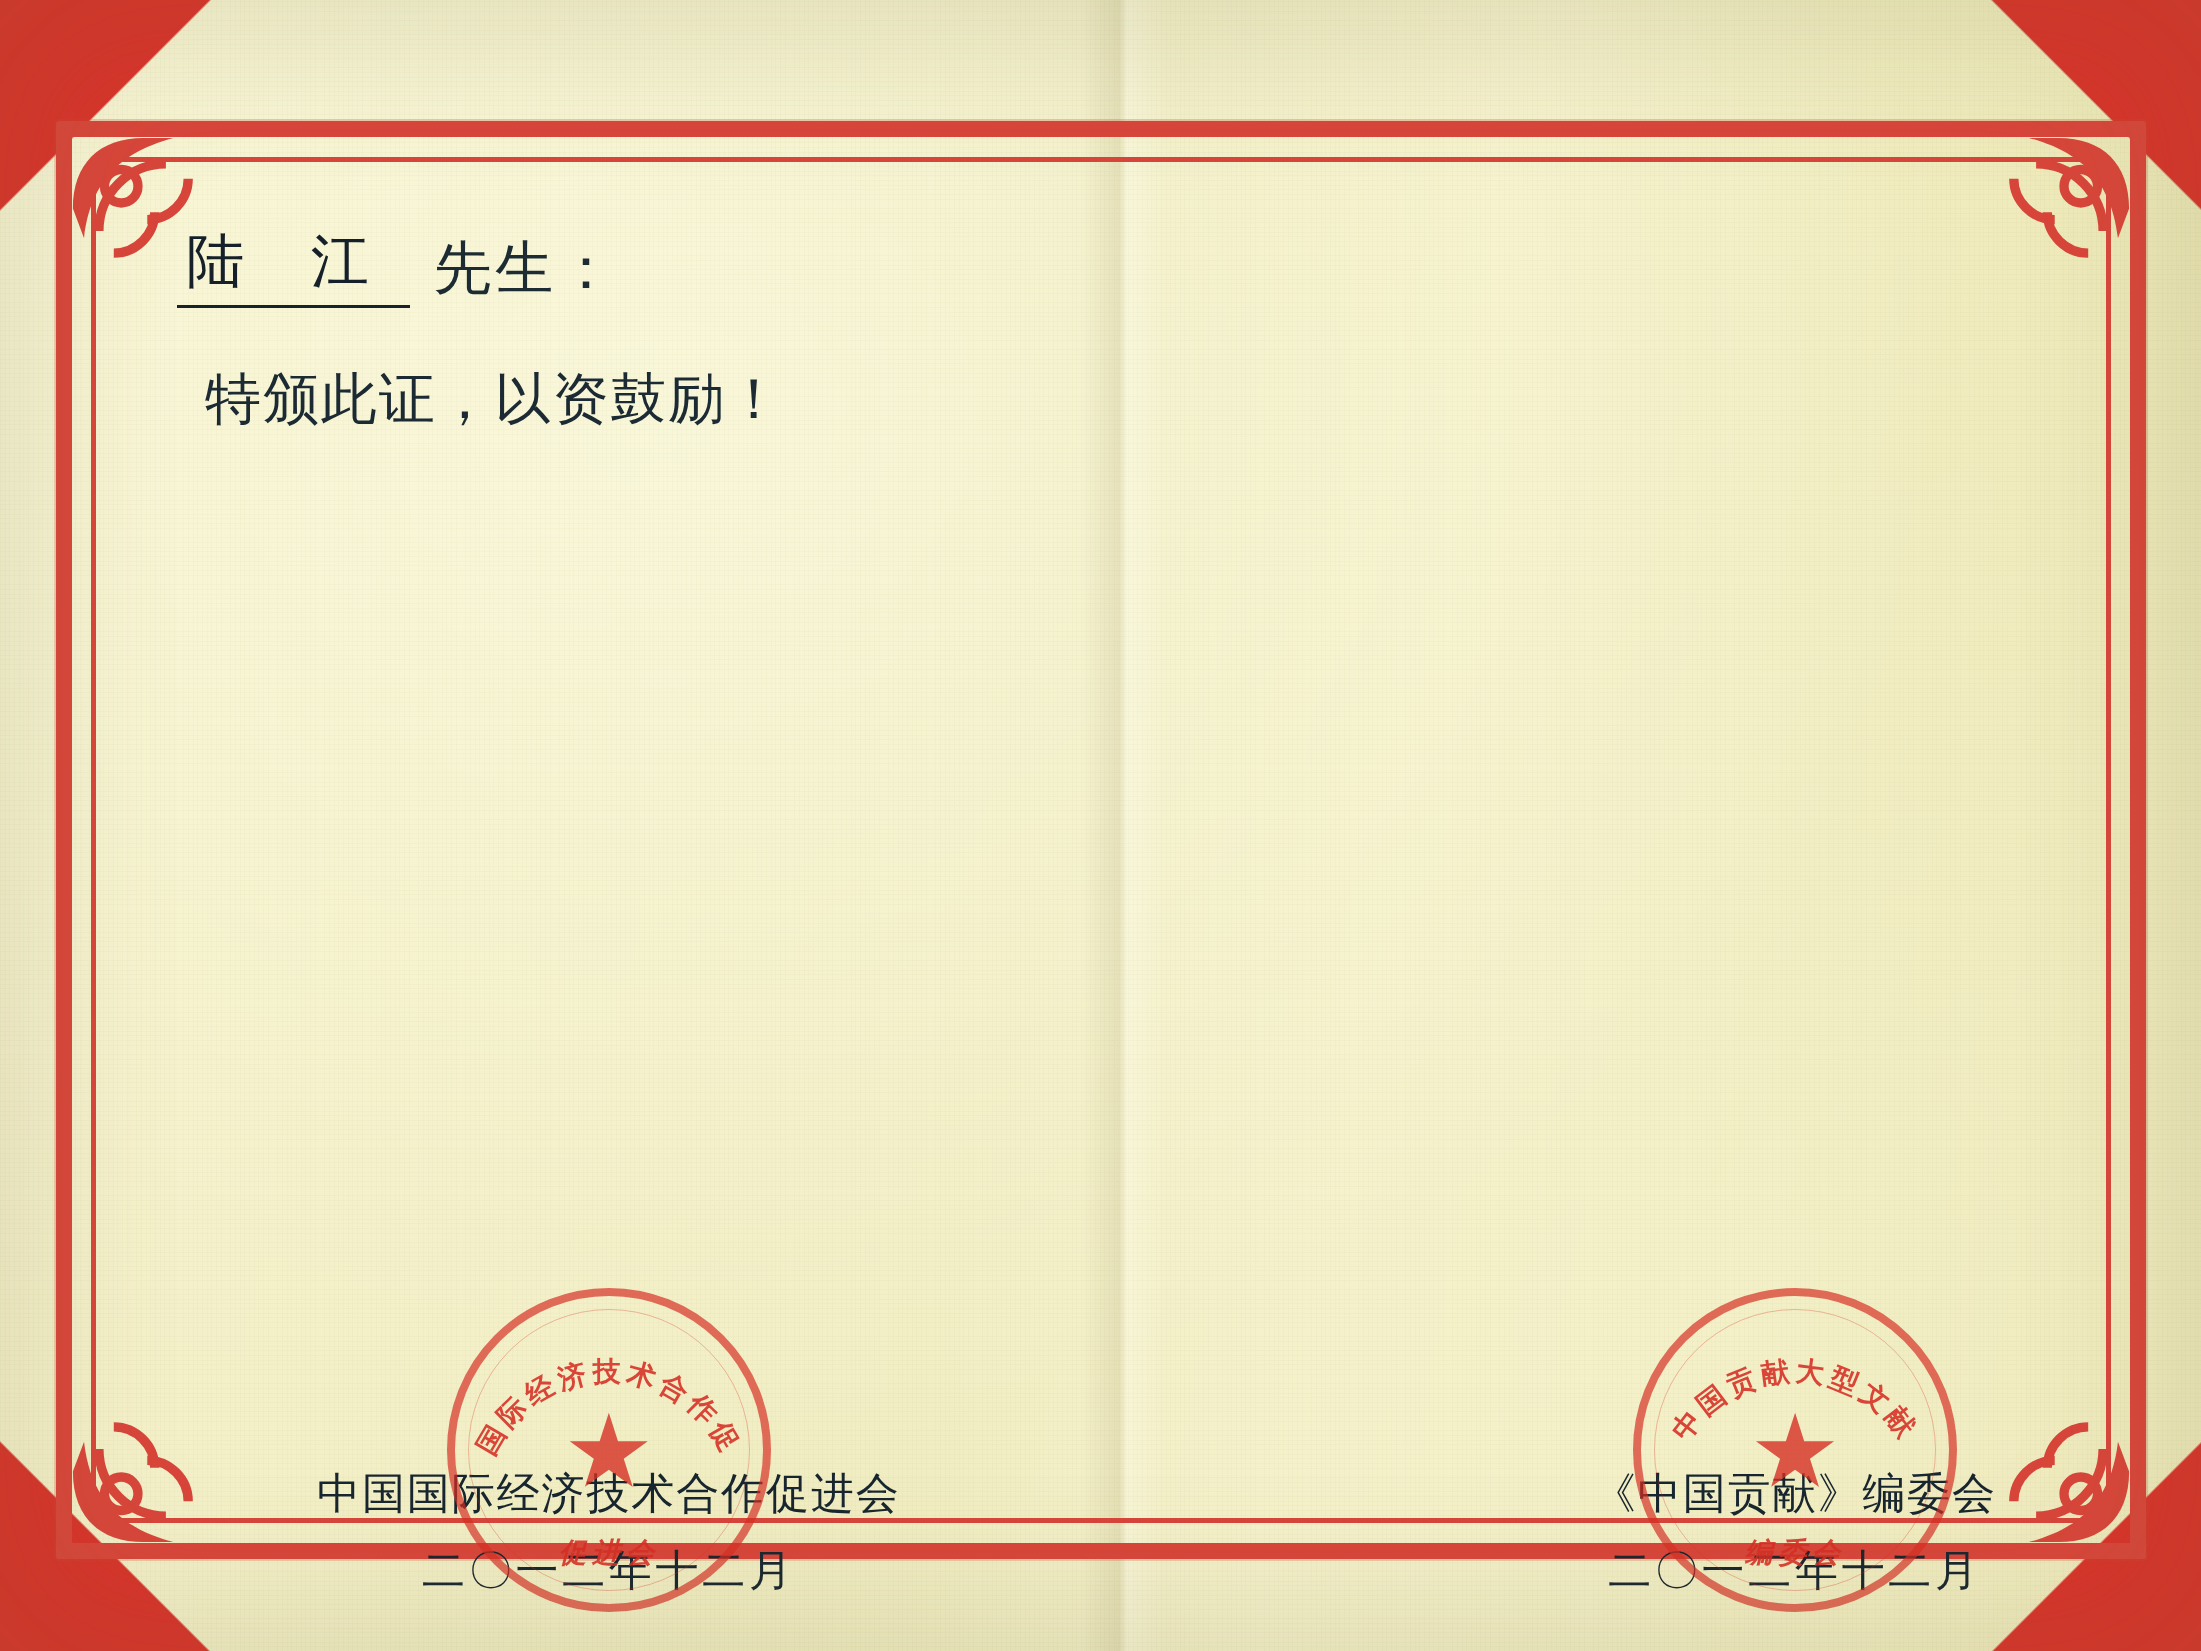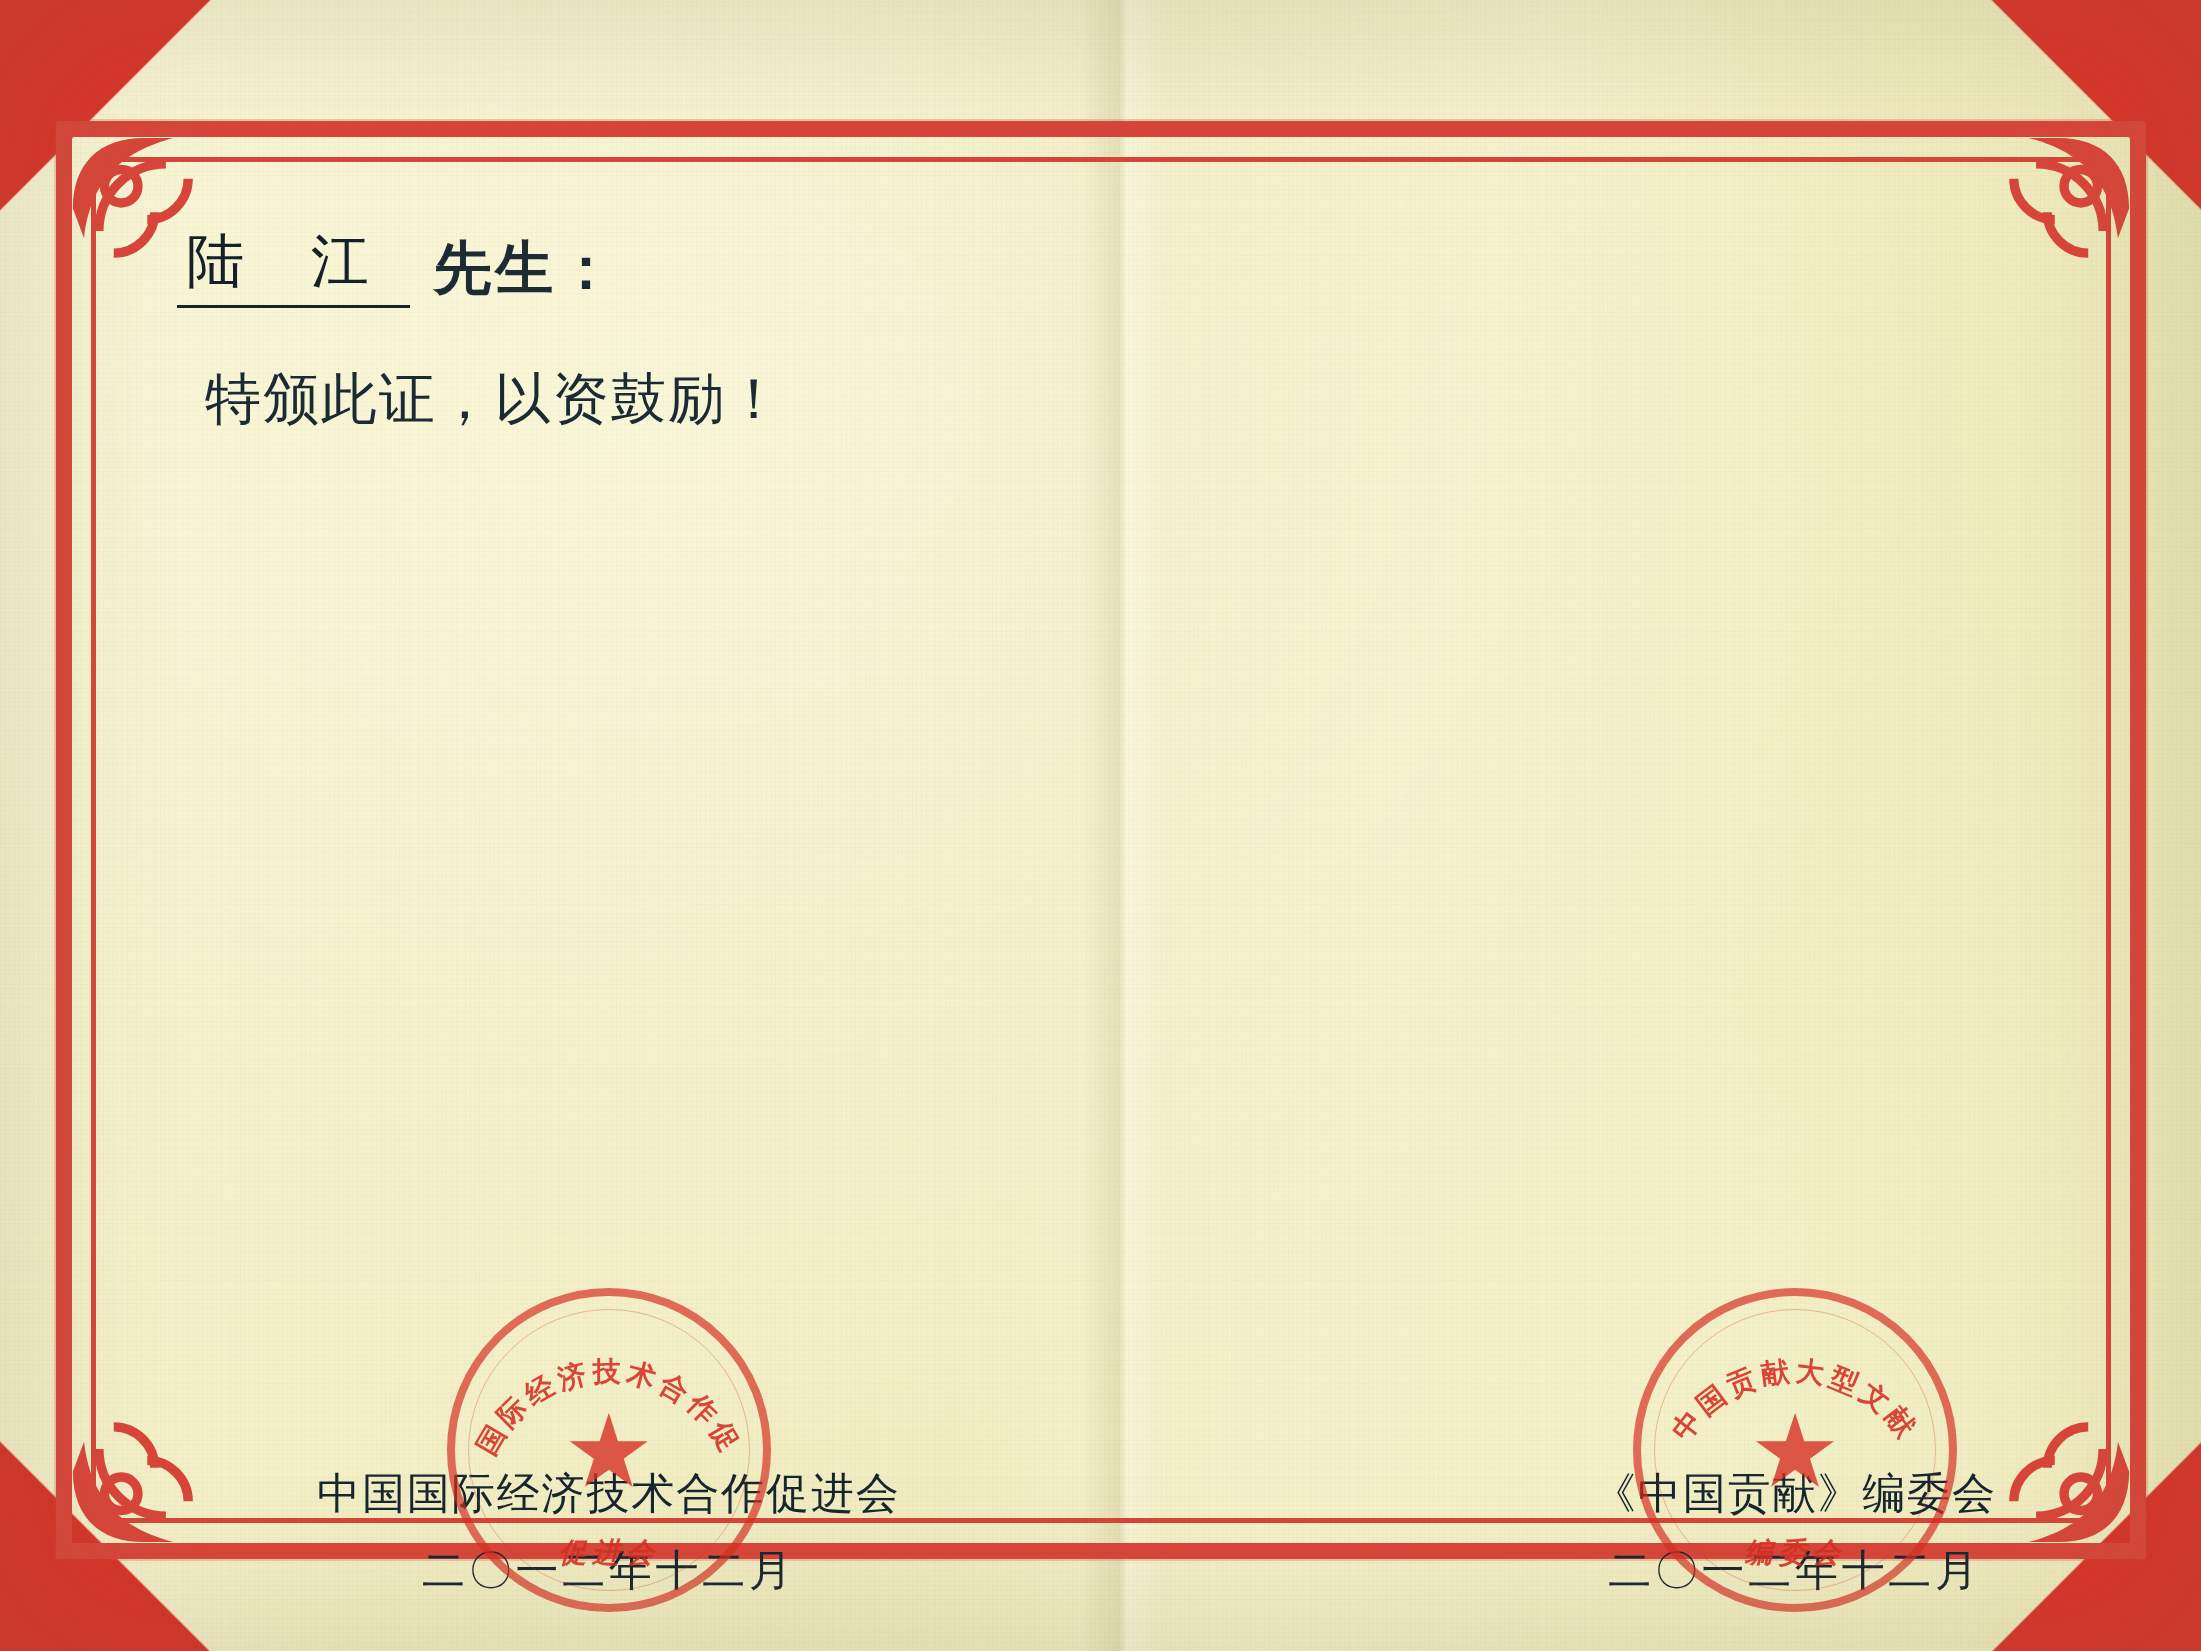--- a/index.html
+++ b/index.html
@@ -100,21 +100,20 @@
     min-width:214px;
     letter-spacing:24px;
     padding:0 9.3px 3.7px 9.3px;
     border-bottom:3.7px solid #17222b;
     font-weight:400;
     color:#15202a;
   }
   .honorific{
     margin-left:24px;
     letter-spacing:3.7px;
-    font-weight:bold;
   }
   .body-text{
     margin-top:43px;
     font-size:56px;
     line-height:1.55;
     color:#1b2a33;
     font-family:"DejaVu Serif","Liberation Serif",serif;
     text-align:justify;
     letter-spacing:0.9px;
   }

